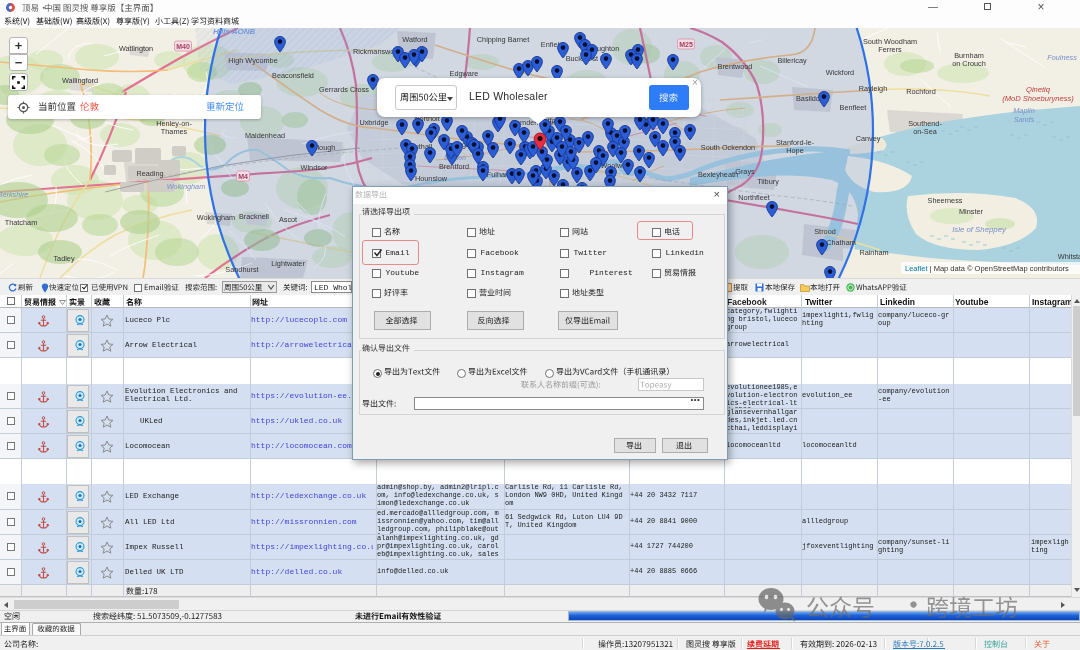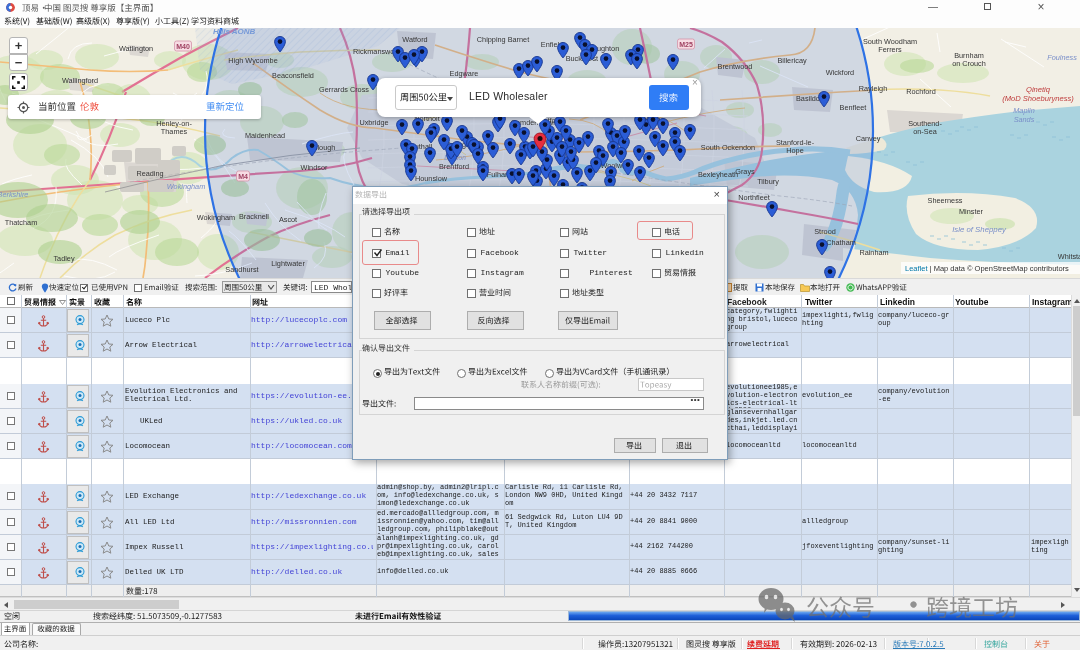--- a/index.html
+++ b/index.html
@@ -799,21 +799,21 @@
             </svg>
             <div class="camcell"><svg width="12" height="12" style="margin:5px 0 0 6px">
                 <use href="#cam"></use>
               </svg></div>
             <svg class="ic" style="left:100px;top:6px" width="14" height="13">
               <use href="#star"></use>
             </svg>
             <div class="tc nm" style="left:125px;width:122px">Impex Russell</div>
             <div class="tc url" style="left:251px;width:122px">https://impexlighting.co.uk</div>
             <div class="tc sm" style="left:377px;width:124px">alanh@impexlighting.co.uk, gdpr@impexlighting.co.uk, caroleb@impexlighting.co.uk, sales@impexlighti</div>
-            <div class="tc" style="left:630px;width:92px">+44 2162 744200</div>
+            <div class="tc" style="left:630px;width:92px">+44 1727 744200</div>
             <div class="tc sm" style="left:802px;width:73px">jfoxeventlighting</div>
             <div class="tc sm" style="left:878px;width:73px">company/sunset-lighting</div>
             <div class="tc sm" style="left:1031px;width:39px">impexlighting</div>
           </div>
           <div class="trow" style="top:560.0px;height:25.2px">
             <span class="cb" style="left:7px;top:8px"></span>
             <svg class="ic" style="left:38px;top:7px" width="11" height="12">
               <use href="#anchor"></use>
             </svg>
             <div class="camcell"><svg width="12" height="12" style="margin:5px 0 0 6px">

